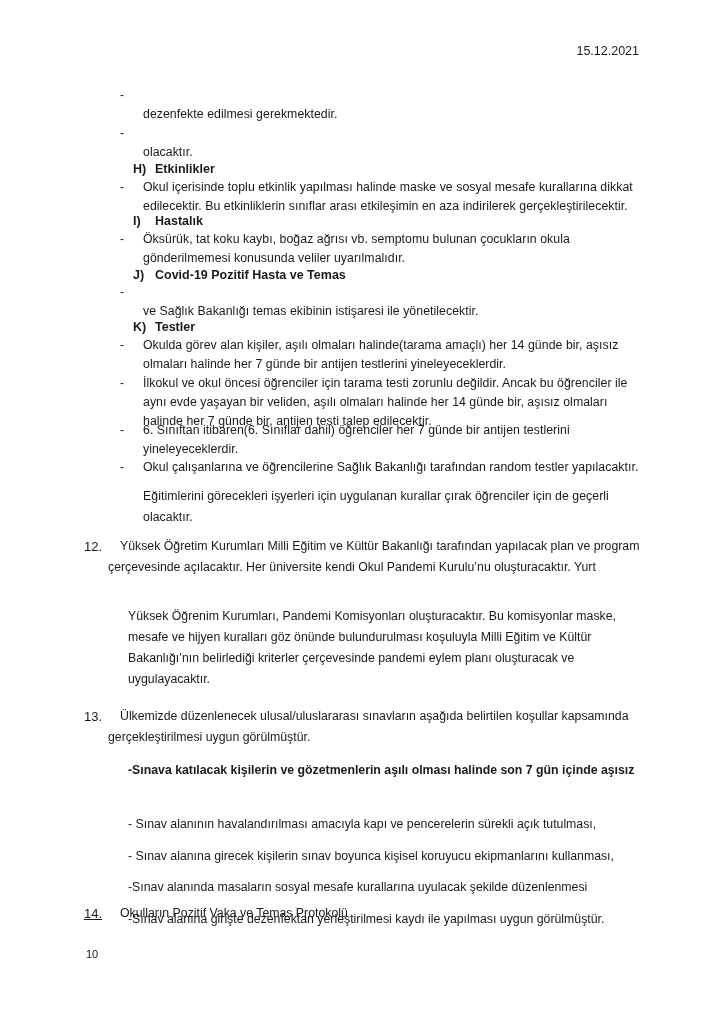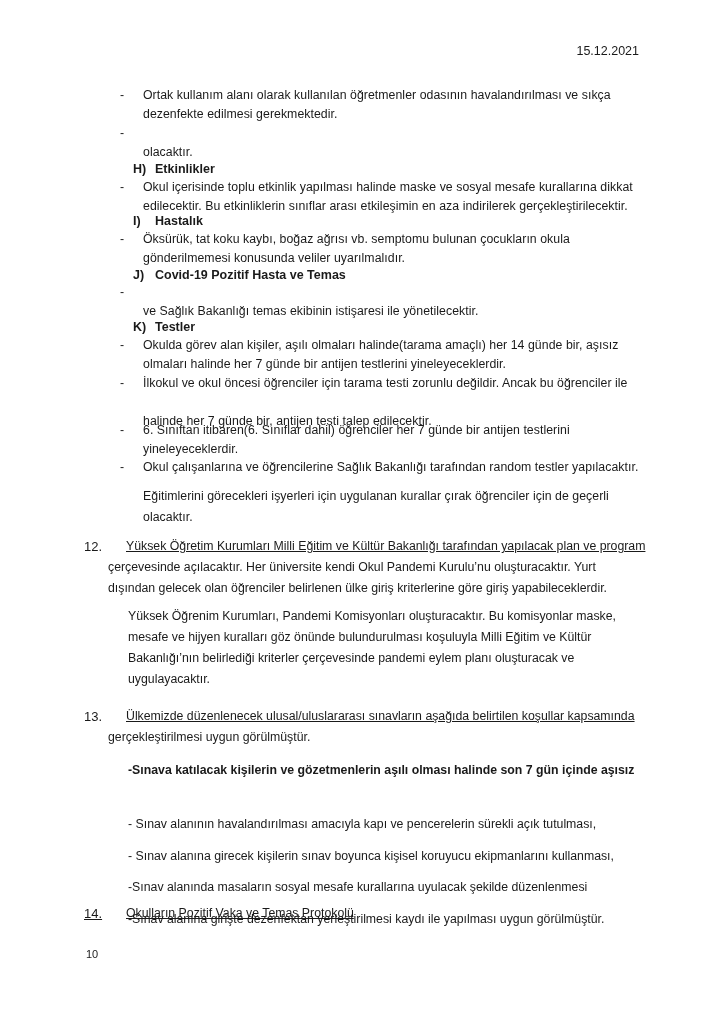--- a/index.html
+++ b/index.html
@@ -6,35 +6,34 @@
   body { width:724px; height:1024px; position:relative; overflow:hidden;
          font-family:"Liberation Sans", sans-serif; color:#1a1a1a; }
   .page { position:absolute; left:0; top:0; width:724px; height:716px; }
   .date { position:absolute; right:85px; top:44px; font-size:12.5px; }
   .t { position:absolute; font-size:12.3px; line-height:19px; white-space:nowrap; letter-spacing:0.05px; }
   .dash { position:absolute; left:120px; font-size:12.3px; line-height:19px; }
   .txt { left:143px; }
   .hl { position:absolute; left:133px; font-size:12.5px; line-height:19px; font-weight:bold; }
   .ht { position:absolute; left:155px; font-size:12.5px; line-height:19px; font-weight:bold; }
   .num { position:absolute; left:84px; font-size:13px; line-height:19px; }
-  .numtxt { position:absolute; left:126px; font-size:12.3px; line-height:21px; white-space:nowrap;text-decoration:underline; }
+  .numtxt { position:absolute; left:120px; font-size:12.3px; line-height:21px; white-space:nowrap; }
   .cont { position:absolute; left:108px; font-size:12.3px; line-height:21px; white-space:nowrap; }
   .ind { position:absolute; left:128px; font-size:12.3px; line-height:21px; white-space:nowrap; }
   .bold { font-weight:bold; }
   .pnum { position:absolute; left:86px; top:948px; font-size:11px; }
 </style>
 </head>
 <body>
 
 <div class="page">
 
   <div class="date">15.12.2021</div>
 
   <span class="dash" style="top:86px">-</span>
-  <div class="t txt" style="top:86px">Ortak kullanım alanı olarak kullanılan öğretmenler odasının havalandırılması ve sıkça</div>
   <div class="t txt" style="top:105px">dezenfekte edilmesi gerekmektedir.</div>
   <span class="dash" style="top:124px">-</span>
   <div class="t txt" style="top:143px">olacaktır.</div>
 
   <span class="hl" style="top:160px">H)</span>
   <span class="ht" style="top:160px">Etkinlikler</span>
   <span class="dash" style="top:178px">-</span>
   <div class="t txt" style="top:178px">Okul içerisinde toplu etkinlik yapılması halinde maske ve sosyal mesafe kurallarına dikkat</div>
   <div class="t txt" style="top:197px">edilecektir. Bu etkinliklerin sınıflar arası etkileşimin en aza indirilerek gerçekleştirilecektir.</div>
 
@@ -49,34 +48,34 @@
   <span class="dash" style="top:283px">-</span>
   <div class="t txt" style="top:302px">ve Sağlık Bakanlığı temas ekibinin istişaresi ile yönetilecektir.</div>
 
   <span class="hl" style="top:318px">K)</span>
   <span class="ht" style="top:318px">Testler</span>
   <span class="dash" style="top:336px">-</span>
   <div class="t txt" style="top:336px">Okulda görev alan kişiler, aşılı olmaları halinde(tarama amaçlı) her 14 günde bir, aşısız</div>
   <div class="t txt" style="top:355px">olmaları halinde her 7 günde bir antijen testlerini yineleyeceklerdir.</div>
   <span class="dash" style="top:374px">-</span>
   <div class="t txt" style="top:374px">İlkokul ve okul öncesi öğrenciler için tarama testi zorunlu değildir. Ancak bu öğrenciler ile</div>
+  <div class="t txt" style="top:393px">aynı evde yaşayan bir veliden, aşılı olmaları halinde her  14 günde bir, aşısız olmaları</div>
   <div class="t txt" style="top:412px">halinde her 7 günde bir, antijen testi talep edilecektir.</div>
   <span class="dash" style="top:421px">-</span>
   <div class="t txt" style="top:421px">6. Sınıftan itibaren(6. Sınıflar dahil) öğrenciler her 7 günde bir antijen testlerini</div>
   <div class="t txt" style="top:440px">yineleyeceklerdir.</div>
   <span class="dash" style="top:458px">-</span>
   <div class="t txt" style="top:458px">Okul çalışanlarına ve öğrencilerine Sağlık Bakanlığı tarafından random testler yapılacaktır.</div>
 
   <div class="t txt" style="top:487px">Eğitimlerini görecekleri işyerleri için uygulanan kurallar çırak öğrenciler için de geçerli</div>
   <div class="t txt" style="top:508px">olacaktır.</div>
 
   <span class="num" style="top:537px">12.</span>
   <div class="numtxt" style="top:536px">Yüksek Öğretim Kurumları Milli Eğitim ve Kültür Bakanlığı tarafından yapılacak plan ve program</div>
   <div class="cont" style="top:557px">çerçevesinde açılacaktır. Her üniversite kendi Okul Pandemi Kurulu’nu oluşturacaktır. Yurt</div>
-  <div class="cont" style="top:578px">dışından gelecek olan öğrenciler belirlenen ülke giriş kriterlerine göre giriş yapabileceklerdir.</div>
   <div class="ind" style="top:606px">Yüksek Öğrenim Kurumları, Pandemi Komisyonları oluşturacaktır. Bu komisyonlar maske,</div>
   <div class="ind" style="top:627px">mesafe ve hijyen kuralları göz önünde bulundurulması koşuluyla Milli Eğitim ve Kültür</div>
   <div class="ind" style="top:648px">Bakanlığı’nın belirlediği kriterler çerçevesinde pandemi eylem planı oluşturacak ve</div>
   <div class="ind" style="top:669px">uygulayacaktır.</div>
 
   <span class="num" style="top:707px">13.</span>
   <div class="numtxt" style="top:706px">Ülkemizde düzenlenecek ulusal/uluslararası sınavların aşağıda belirtilen koşullar kapsamında</div>
   <div class="cont" style="top:727px">gerçekleştirilmesi uygun görülmüştür.</div>
   <div class="ind bold" style="top:760px">-Sınava katılacak kişilerin ve gözetmenlerin aşılı olması halinde son 7 gün içinde aşısız</div>
   <div class="ind" style="top:814px">- Sınav alanının havalandırılması amacıyla kapı ve pencerelerin sürekli açık tutulması,</div>

